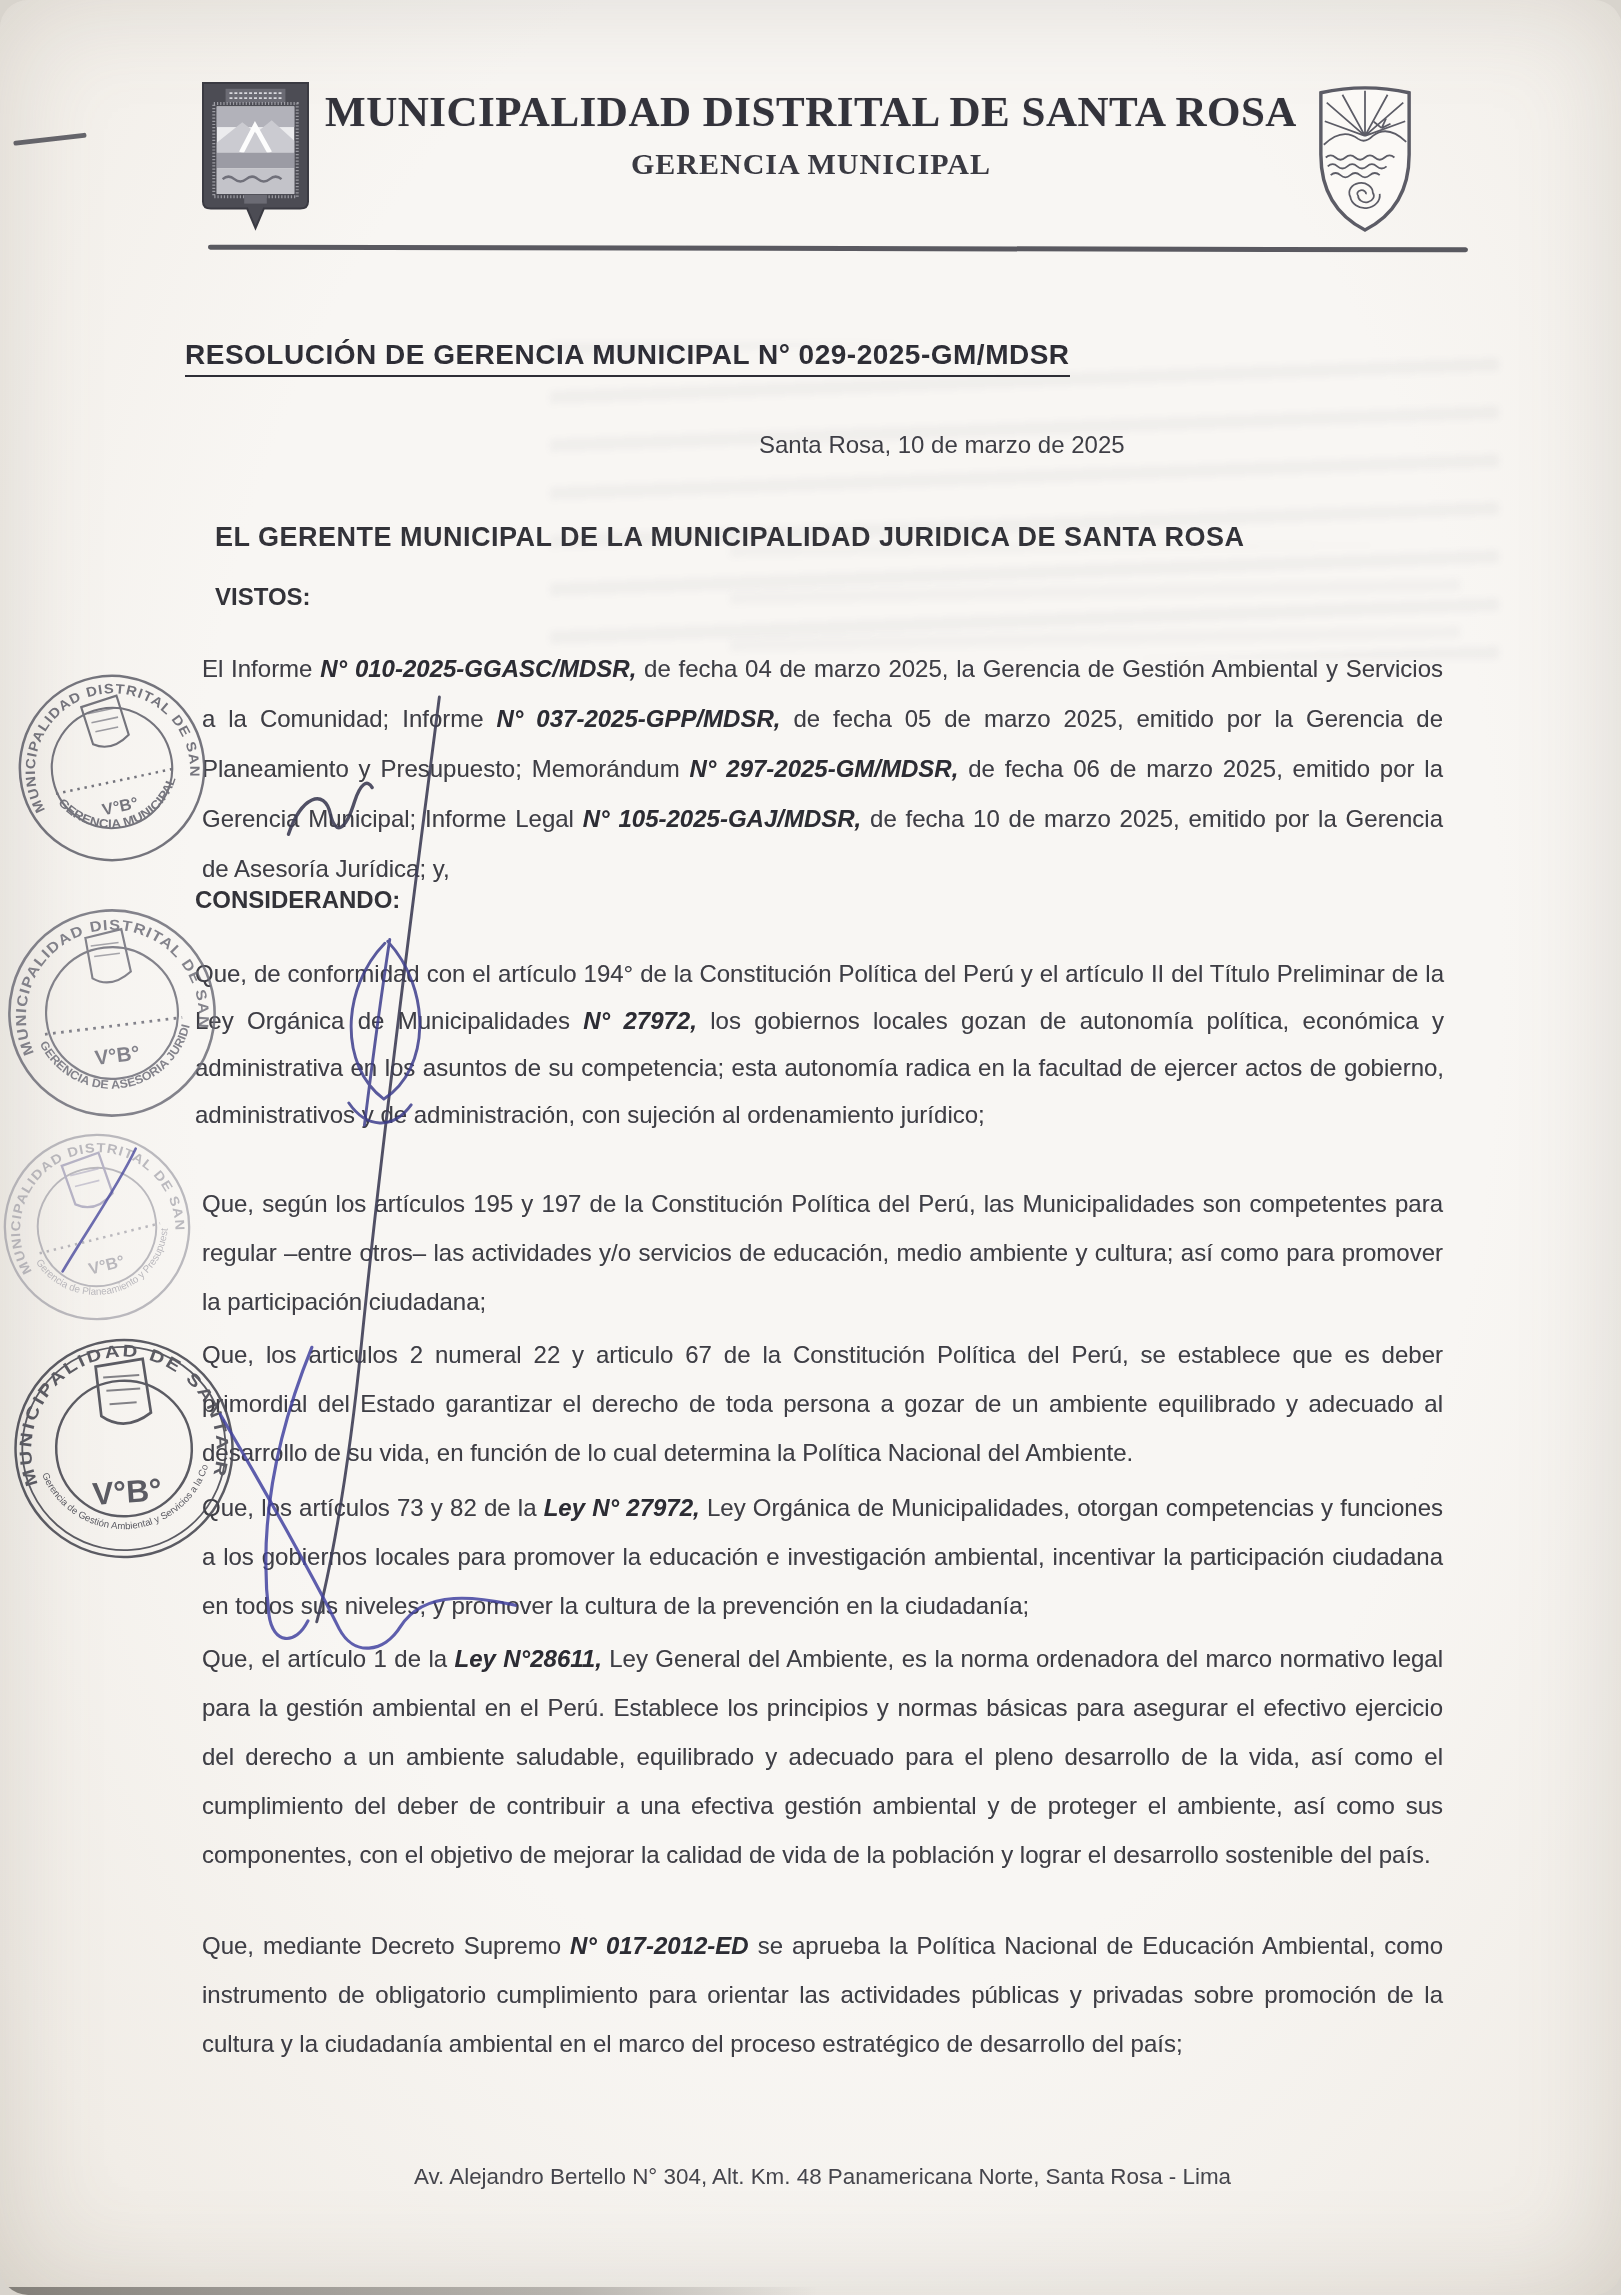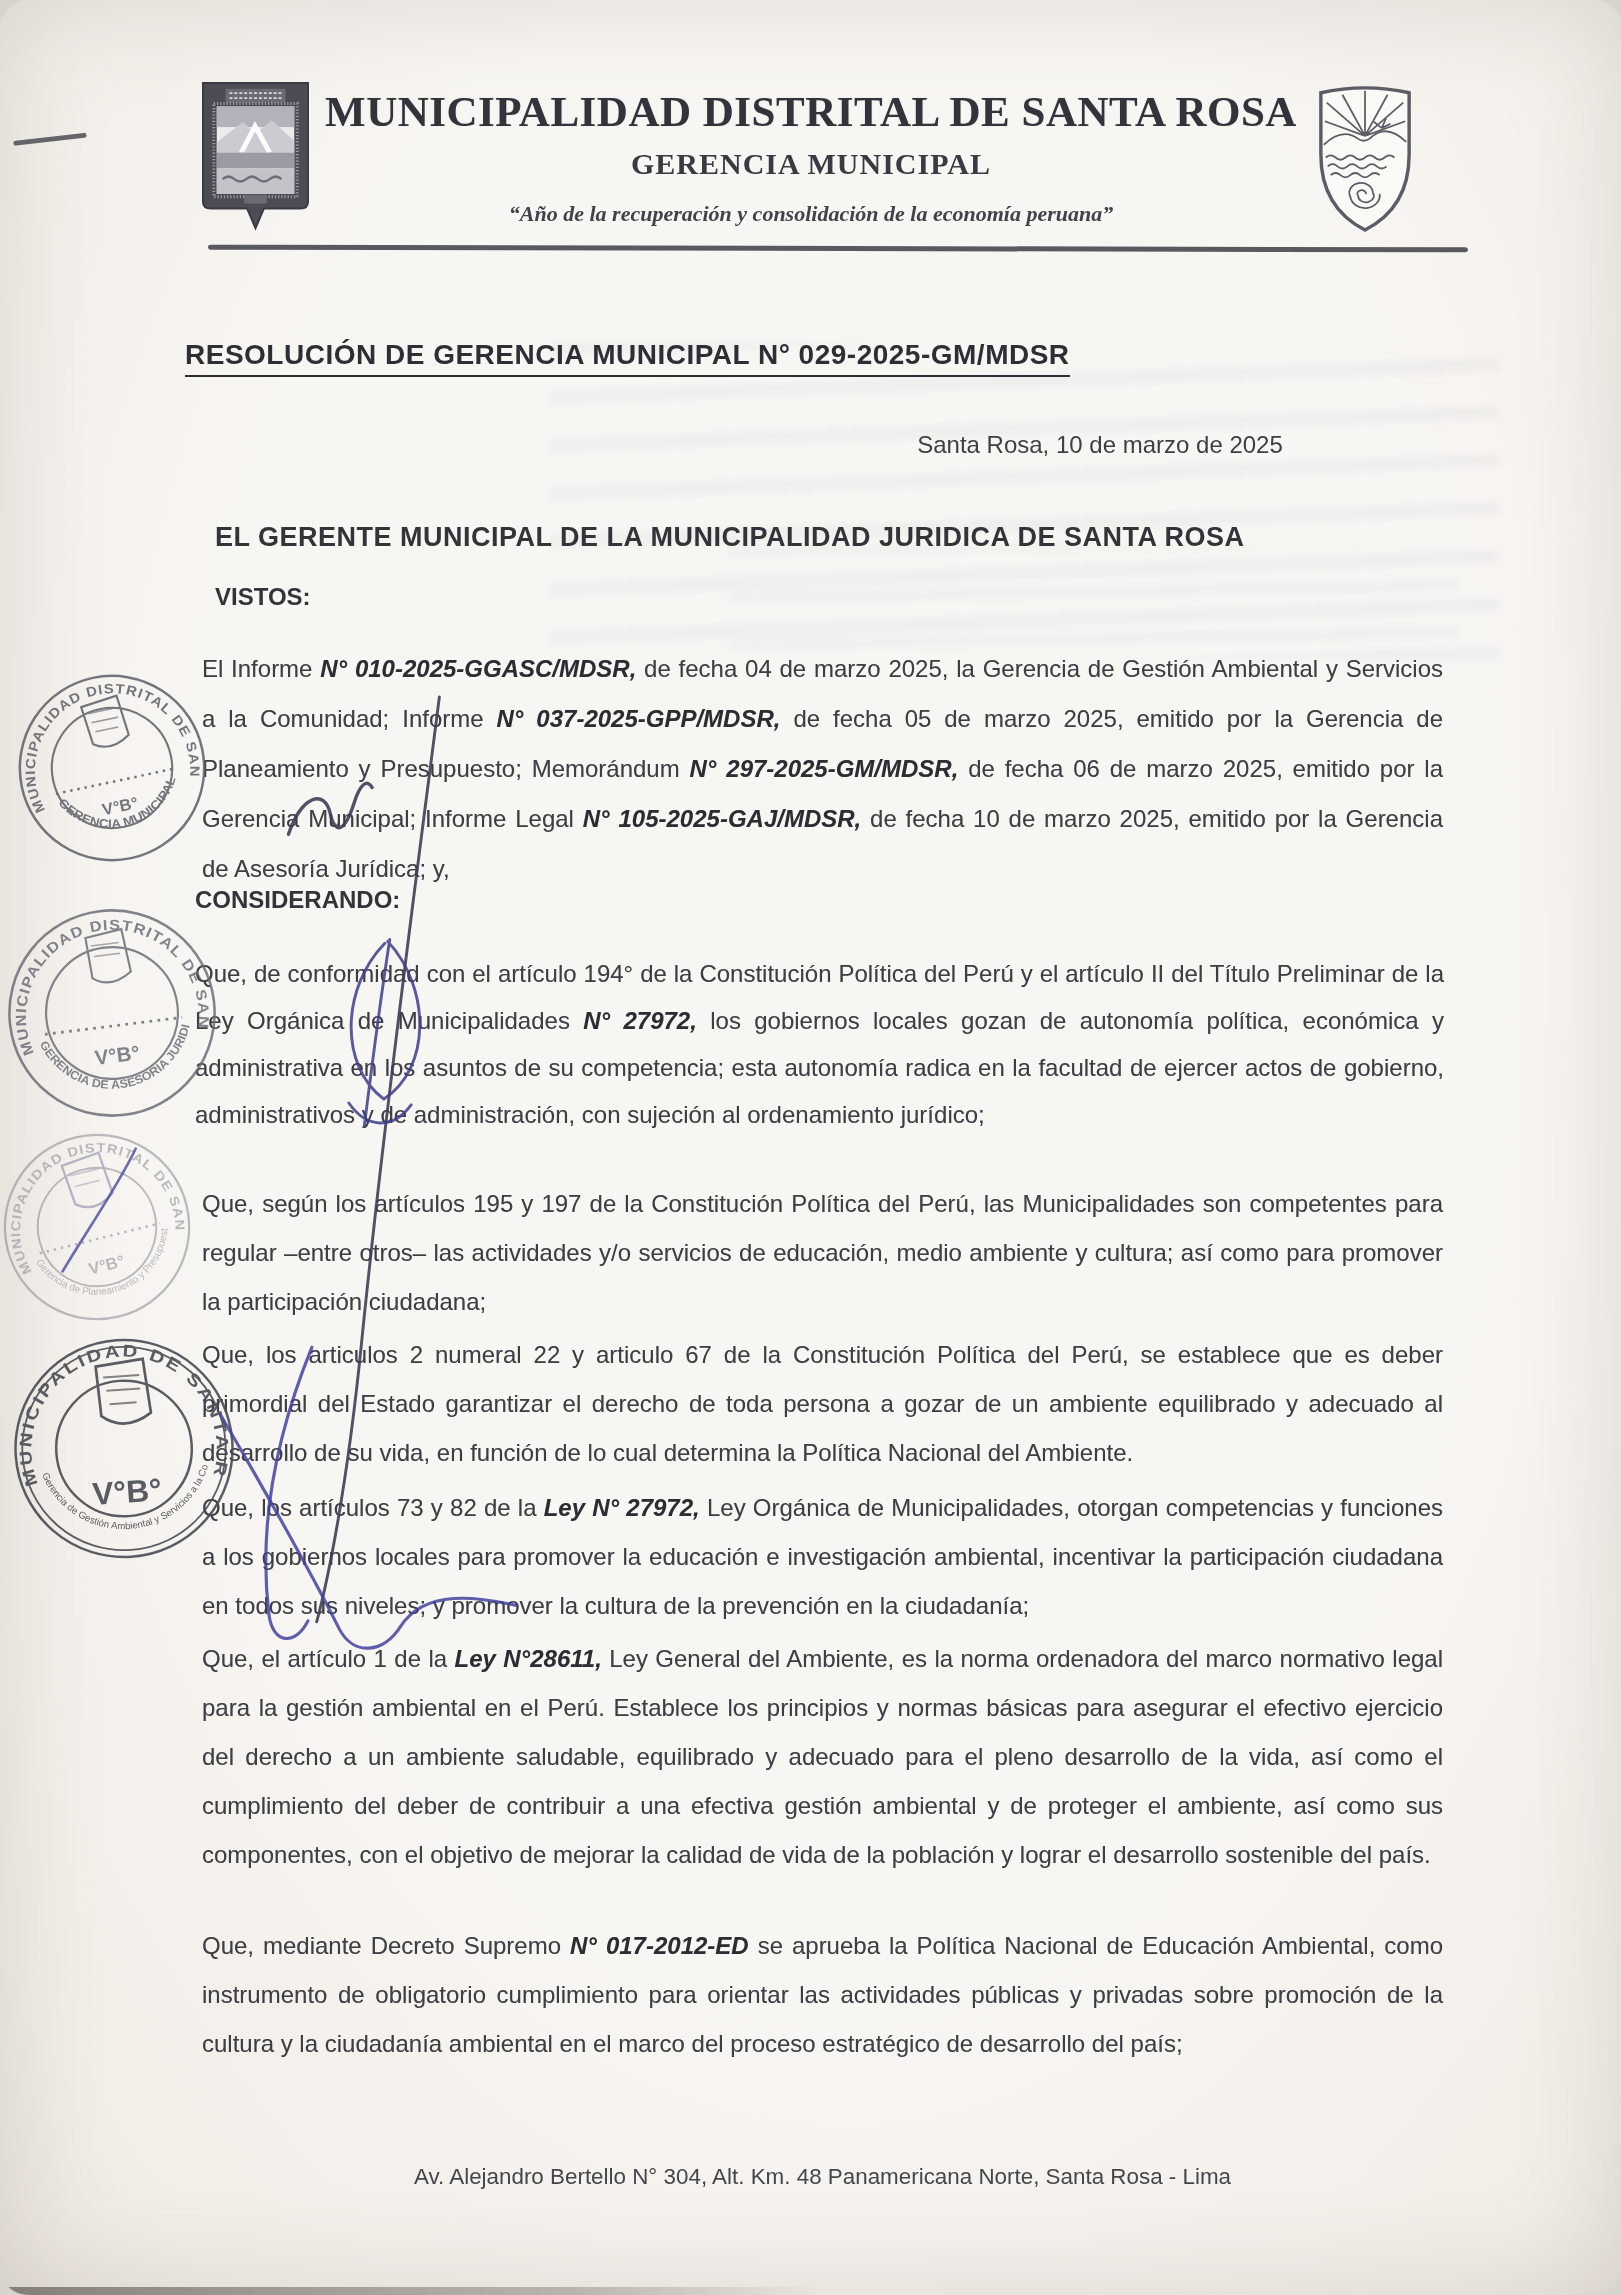--- a/index.html
+++ b/index.html
@@ -15,21 +15,21 @@
     font-family:"Liberation Serif", serif;font-weight:bold;font-size:43px;letter-spacing:0.5px;color:#33333b;
     text-shadow:0 0 1px rgba(60,60,70,.25);}
   .hdr-office{left:302px;top:147px;width:1018px;text-align:center;
     font-family:"Liberation Serif", serif;font-weight:bold;font-size:30px;letter-spacing:1px;color:#3a3a42;}
   .hdr-quote{left:302px;top:201px;width:1018px;text-align:center;
     font-family:"Liberation Serif", serif;font-weight:bold;font-style:italic;font-size:22px;color:#42424a;}
   .hdr-rule{left:208px;top:246px;width:1260px;height:5.4px;background:#43434b;border-radius:2.9px;transform:rotate(.12deg);opacity:.88;}
   
   .doc-title{left:185px;top:339px;width:1227px;font-weight:bold;font-size:28px;color:#2e2e36;}
   .doc-title span{border-bottom:2.9px solid #2e2e36;padding-bottom:4.9px;letter-spacing:0.5px;}
-  .dateline{left:759px;top:431px;width:682px;text-align:center;font-size:24px;}
+  .dateline{left:759px;top:431px;width:682px;text-align:left;font-size:24px;}
   .addressee{left:215px;top:522px;width:1217px;font-weight:bold;font-size:27px;letter-spacing:0.5px;color:#333339;}
   .label{font-weight:bold;font-size:24px;color:#333339;}
   .vistos-label{left:215px;top:583px;}
   .considerando-label{left:195px;top:886px;}
   .para{width:1241px;font-size:24px;line-height:49px;text-align:justify;color:#3e3e45;
     text-shadow:0 0 0.5px rgba(62,62,72,.30);}
   .para b{color:#2c2c33;font-style:italic;}
   .p-vistos{left:202px;top:644px;line-height:50px;}
   .p1{left:195px;top:950px;width:1249px;line-height:47px;}
   .p2{left:202px;top:1179px;}
@@ -74,21 +74,20 @@
     <path d="M 90,152 L 118,98 L 148,152" stroke="#fdfdfd" stroke-width="10" fill="none"></path>
     <rect x="40" y="152" width="158" height="32" fill="#9b9ba4"></rect>
     <rect x="40" y="184" width="158" height="52" fill="#c3c3c9"></rect>
     <path d="M 52,206 q 12,-10 24,0 t 24,0 t 24,0 t 24,0 t 24,0" stroke="#70707a" stroke-width="5" fill="none"></path>
     <rect x="34" y="52" width="170" height="190" fill="none" stroke="#c6c6cc" stroke-width="6" stroke-dasharray="2.5 4" opacity=".65"></rect>
     <rect x="96" y="238" width="46" height="18" fill="#6b6b74"></rect>
   </svg>
 
   <div class="abs hdr-municipality">MUNICIPALIDAD DISTRITAL DE SANTA ROSA</div>
   <div class="abs hdr-office">GERENCIA MUNICIPAL</div>
-  <div class="abs hdr-quote">“Año de la recuperación y consolidación de la economía peruana”</div>
 
   <svg class="abs" style="left:1314px;top:80px;width:102px;height:156px;" viewBox="0 0 208 318">
     <path d="M 14,26 Q 104,6 194,26 L 194,152 Q 194,260 104,306 Q 14,260 14,152 Z" fill="#fbf9f6" stroke="#5c5c66" stroke-width="7"></path>
     <g stroke="#5c5c66" stroke-width="3.6" fill="none">
       <path d="M 104,114 L 26,46 M 104,114 L 58,30 M 104,114 L 104,22 M 104,114 L 150,30 M 104,114 L 182,46 M 104,114 L 22,84 M 104,114 L 186,84"></path>
       <path d="M 20,132 Q 58,96 90,120 Q 104,130 120,114 Q 150,90 188,126"></path>
       <path d="M 138,98 l 9,-20 m -9,20 l -16,-13 m 16,13 l 18,-9"></path>
       <path d="M 24,158 q 10,-9 20,0 t 20,0 t 20,0 t 20,0 t 20,0 t 20,0 t 20,0"></path>
       <path d="M 28,176 q 10,-9 20,0 t 20,0 t 20,0 t 20,0 t 20,0 t 20,0"></path>
       <path d="M 34,194 q 10,-9 20,0 t 20,0 t 20,0 t 20,0 t 20,0"></path>

